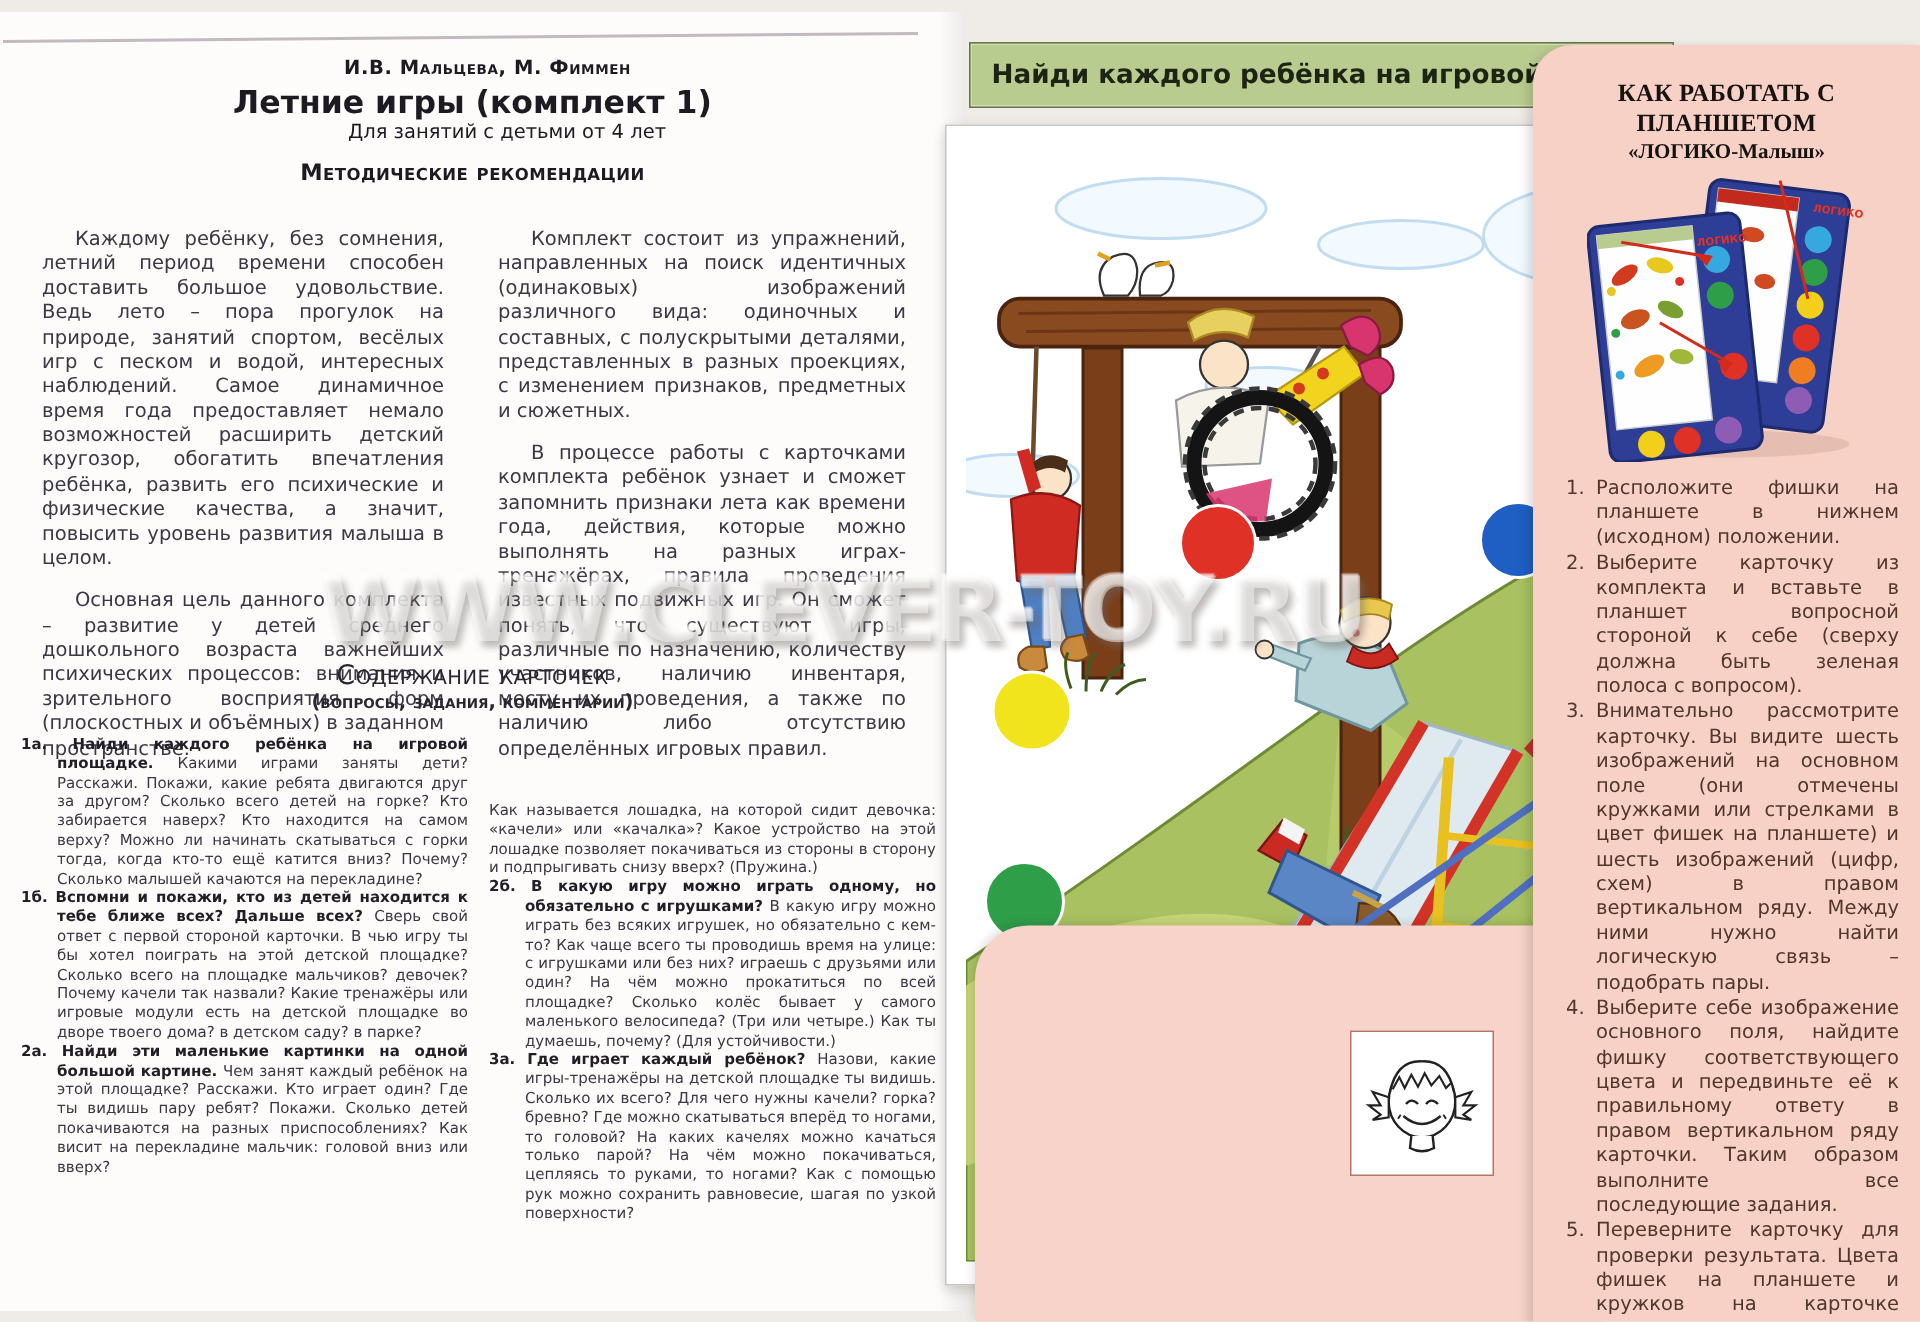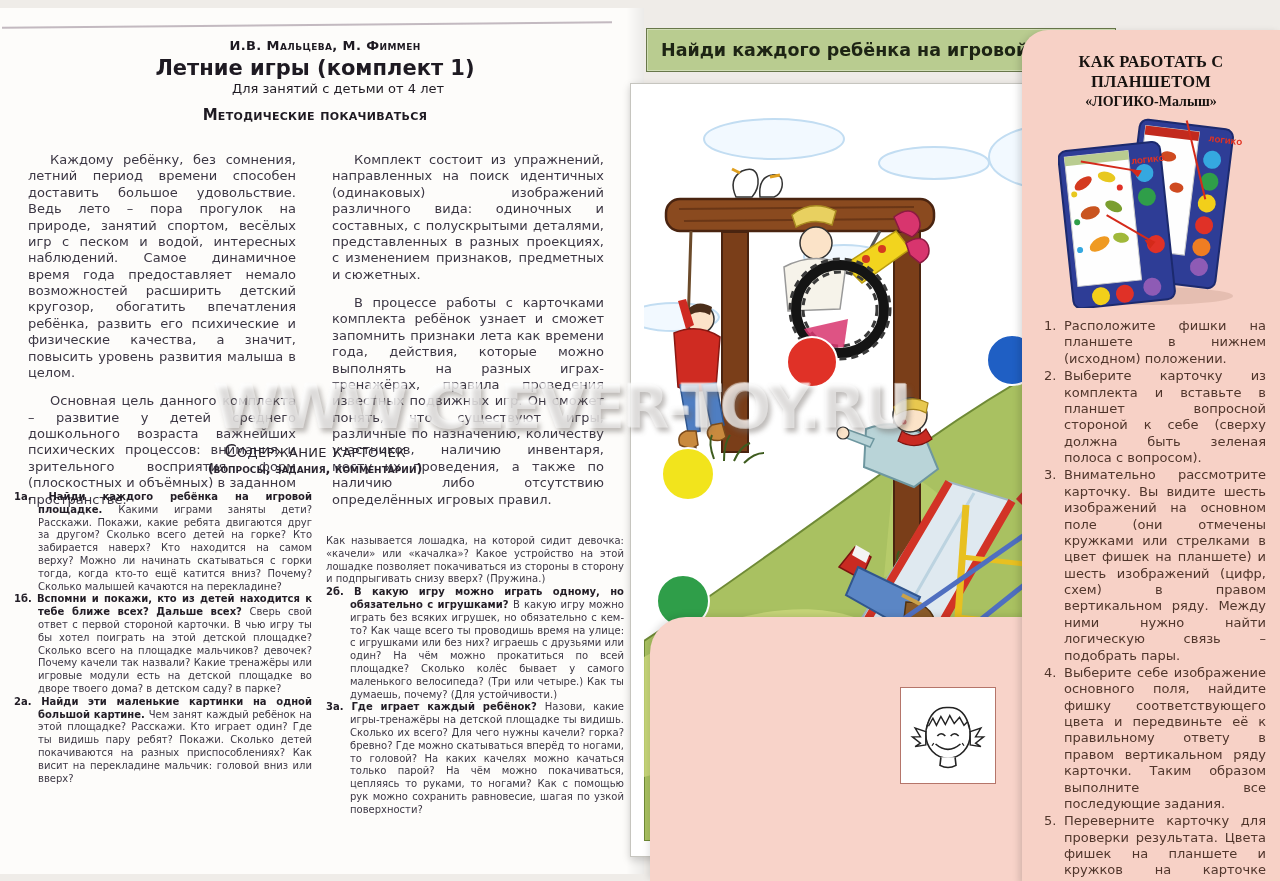--- a/index.html
+++ b/index.html
@@ -94,21 +94,21 @@
 </style>
 </head>
 <body>
 
 <div class="left-page">
   <div class="page-edge-line"></div>
   <div class="lp-header">
     <div class="authors">И.В. Мальцева, М. Фиммен</div>
     <div class="booklet-title">Летние игры (комплект 1)</div>
     <div class="booklet-subtitle">Для занятий с детьми от 4 лет</div>
-    <div class="method-heading">Методические покачиваться</div>
+    <div class="method-heading">Методические рекомендации</div>
   </div>
   <div class="intro-col" id="intro-col1">
     <p>Каждому ребёнку, без сомнения, летний период времени способен доставить большое удовольствие. Ведь лето – пора прогулок на природе, занятий спортом, весёлых игр с песком и водой, интересных наблюдений. Самое динамичное время года предоставляет немало возможностей расширить детский кругозор, обогатить впечатления ребёнка, развить его психические и физические качества, а значит, повысить уровень развития малыша в целом.</p>
     <p>Основная цель данного комплекта – развитие у детей среднего дошкольного возраста важнейших психических процессов: внимания и зрительного восприятия форм (плоскостных и объёмных) в заданном пространстве.</p>
   </div>
   <div class="intro-col" id="intro-col2">
     <p>Комплект состоит из упражнений, направленных на поиск идентичных (одинаковых) изображений различного вида: одиночных и составных, с полускрытыми деталями, представленных в разных проекциях, с изменением признаков, предметных и сюжетных.</p>
     <p>В процессе работы с карточками комплекта ребёнок узнает и сможет запомнить признаки лета как времени года, действия, которые можно выполнять на разных играх-тренажёрах, правила проведения известных подвижных игр. Он сможет понять, что существуют игры, различные по назначению, количеству участников, наличию инвентаря, месту их проведения, а также по наличию либо отсутствию определённых игровых правил.</p>
   </div>
   <div class="contents-heading">

